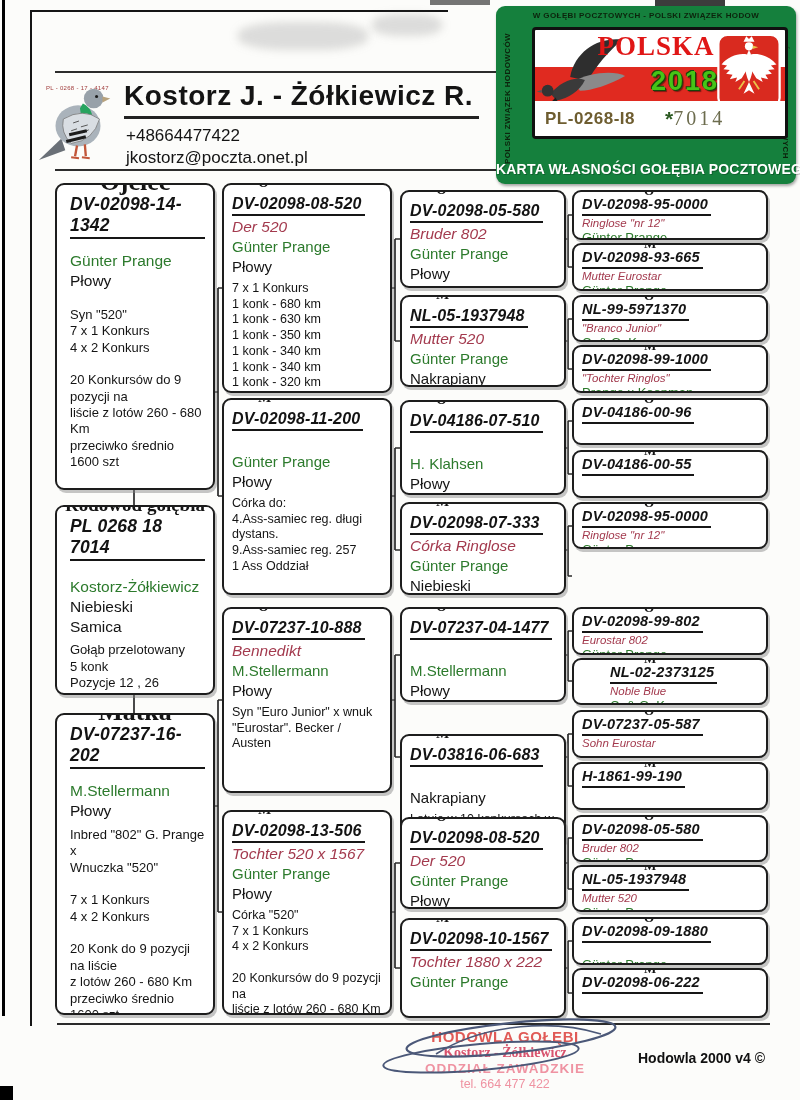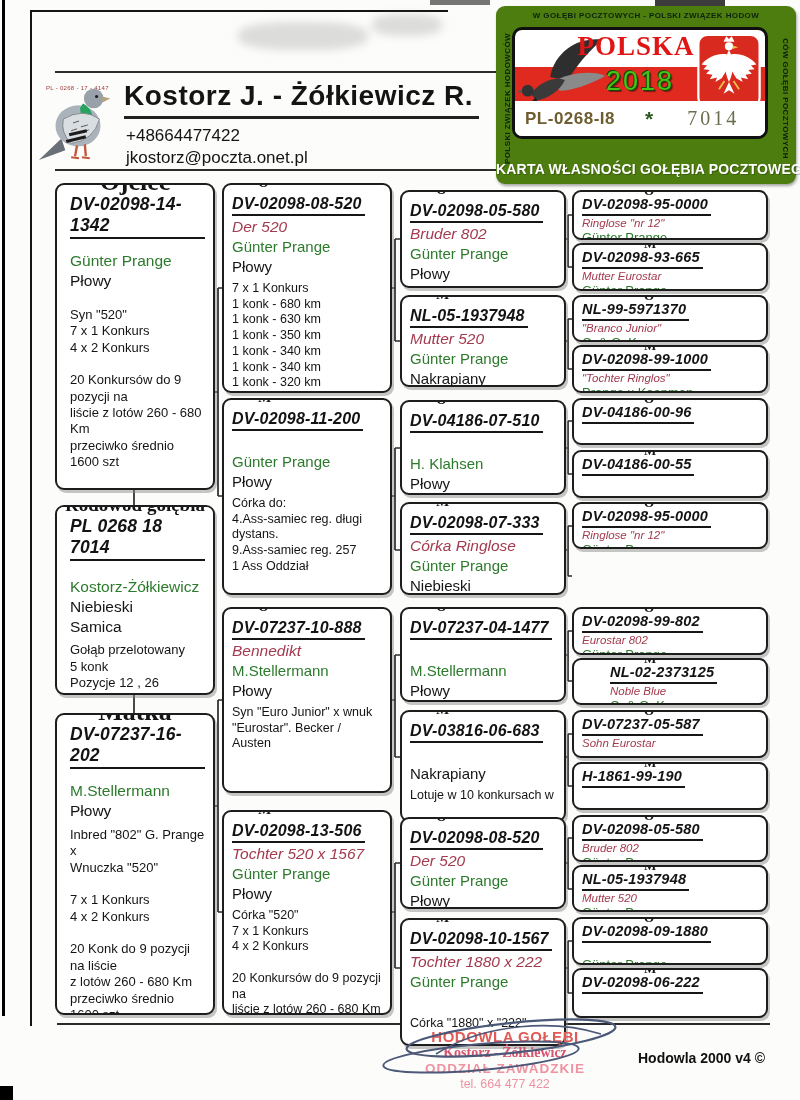--- a/index.html
+++ b/index.html
@@ -14,44 +14,44 @@
   .topmark{position:absolute;background:#1a1a1a;}
   
   .rule{position:absolute;background:#2c2c2c;height:2px;}
   .lh-name{position:absolute;left:124px;top:80px;font-size:28px;font-weight:bold;
            border-bottom:3px solid #222;padding:0 6px 4px 0;letter-spacing:.5px;}
   .lh-phone{position:absolute;left:126px;top:126px;font-size:17px;}
   .lh-email{position:absolute;left:126px;top:148px;font-size:17px;}
   .lh-code{position:absolute;left:46px;top:85px;font-size:6px;color:#a03c3c;letter-spacing:.3px;}
   .lh-pigeon{position:absolute;left:34px;top:72px;}
   
-  .sticker{position:absolute;left:496px;top:6px;width:300px;height:178px;background:#4d7c0f;
+  .sticker{position:absolute;left:496px;top:6px;width:300px;height:178px;background:#15803d;
            border-radius:9px;box-shadow:1px 2px 3px rgba(0,0,0,.35);z-index:6;}
   .st-top{position:absolute;top:5px;left:0;width:100%;text-align:center;font-size:8px;font-weight:bold;
           color:#0c230c;letter-spacing:.4px;white-space:nowrap;}
   .st-left,.st-right{position:absolute;top:88px;width:150px;text-align:center;font-size:8px;font-weight:bold;
           color:#0c230c;letter-spacing:.4px;white-space:nowrap;}
   .st-left{left:-64px;transform:rotate(-90deg);}
   .st-right{right:-64px;transform:rotate(90deg);}
-  .st-card{position:absolute;left:16px;top:21px;width:250px;height:106px;background:#fff;
-           border:3px solid #101010;border-radius:10px;overflow:hidden;}
+  .st-card{position:absolute;left:36px;top:21px;width:250px;height:106px;background:#fff;
+           border:3px solid #101010;border-radius:4px;overflow:hidden;}
   .st-redband{position:absolute;left:0;top:37px;width:100%;height:34px;background:#e02a20;}
   .st-country{position:absolute;left:52px;top:1px;width:138px;text-align:center;
               font-family:"Liberation Serif","DejaVu Serif",serif;font-weight:bold;font-size:27px;
               color:#e01616;letter-spacing:1px;}
-  .st-year{position:absolute;left:66px;top:36px;width:118px;text-align:center;font-weight:normal;font-size:27px;
+  .st-year{position:absolute;left:66px;top:36px;width:118px;text-align:right;font-weight:bold;font-size:27px;
            color:#46c417;text-shadow:1px 1px 0 #14470a,-1px -1px 0 #14470a,2px 2px 1px rgba(0,0,0,.45);letter-spacing:2px;}
   .st-pigeon{position:absolute;left:-4px;top:2px;}
   .st-eagle{position:absolute;right:4px;top:3px;}
   .st-ringrow{position:absolute;left:0;top:71px;width:100%;height:35px;background:#fff;
               display:flex;align-items:center;padding:0 0 0 10px;box-sizing:border-box;}
   .st-series{font-weight:bold;font-size:17px;color:#6e5d30;letter-spacing:.5px;}
   .st-star{font-size:21px;color:#2c5a22;margin-left:30px;font-weight:bold;}
   .st-serial{font-family:"Liberation Serif","DejaVu Serif",serif;font-size:20px;color:#6c6c4e;
-             letter-spacing:3px;margin-left:34px;}
+             letter-spacing:3px;}
   .st-caption{position:absolute;bottom:7px;left:0;width:100%;text-align:center;color:#fff;
               font-weight:bold;font-size:14px;letter-spacing:.2px;text-shadow:1px 1px 0 rgba(0,0,0,.25);white-space:nowrap;}
   
   .gbox{position:absolute;background:#fff;border:2px solid #1d1d1d;border-radius:9px;
         box-shadow:2px 3px 0 rgba(130,130,130,.45);padding:9px 8px 4px;box-sizing:border-box;
         overflow:hidden;z-index:2;}
   .c1{left:55px;width:160px;padding-left:13px;}
   .c2{left:222px;width:170px;}
   .c3{left:400px;width:166px;}
   .c4{left:572px;width:196px;padding:4px 8px 2px;}
@@ -313,37 +313,37 @@
 
   </div>
   <div class="gbox c3" style="top:607px;height:95px;">
     <span class="tag">O</span>
     <div class="ring">DV-07237-04-1477</div>
     <div class="alias"></div>
     <div class="fancier">M.Stellermann</div>
     <div class="colorline">Płowy</div>
 
   </div>
-  <div class="gbox c3" style="top:710px;height:112px;">
+  <div class="gbox c3" style="top:734px;height:112px;">
     <span class="tag">M</span>
     <div class="ring">DV-03816-06-683</div>
     <div class="alias"></div>
     <div class="fancier"></div>
     <div class="colorline">Nakrapiany</div>
     <div class="notes">Lotuje w 10 konkursach w</div>
   </div>
   <div class="gbox c3" style="top:817px;height:92px;">
     <span class="tag">O</span>
     <div class="ring">DV-02098-08-520</div>
     <div class="alias">Der 520</div>
     <div class="fancier">Günter Prange</div>
     <div class="colorline">Płowy</div>
 
   </div>
-  <div class="gbox c3" style="top:918px;height:128px;">
+  <div class="gbox c3" style="top:918px;height:100px;">
     <span class="tag">M</span>
     <div class="ring">DV-02098-10-1567</div>
     <div class="alias">Tochter 1880 x 222</div>
     <div class="fancier">Günter Prange</div>
     <div class="colorline"></div>
     <div class="notes">Córka "1880" x "222"</div>
   </div>
 
   <div class="gbox c4" style="top:190px;height:50px;">
     <span class="tag">O</span>

